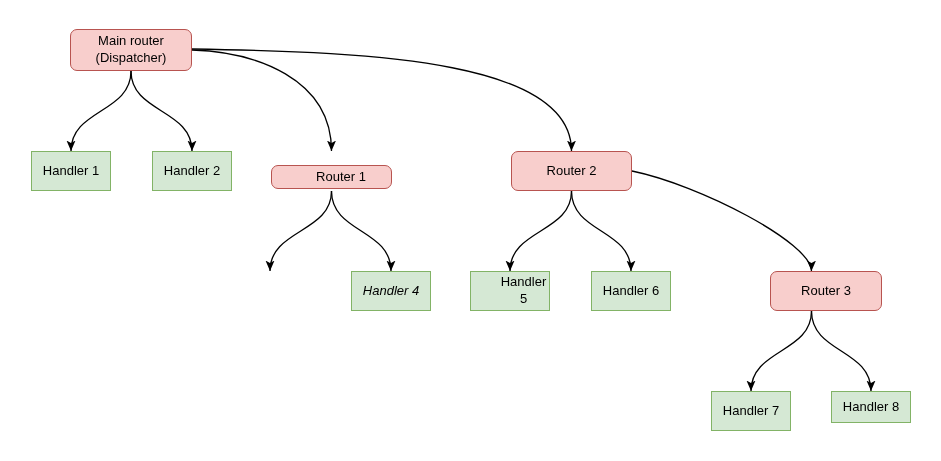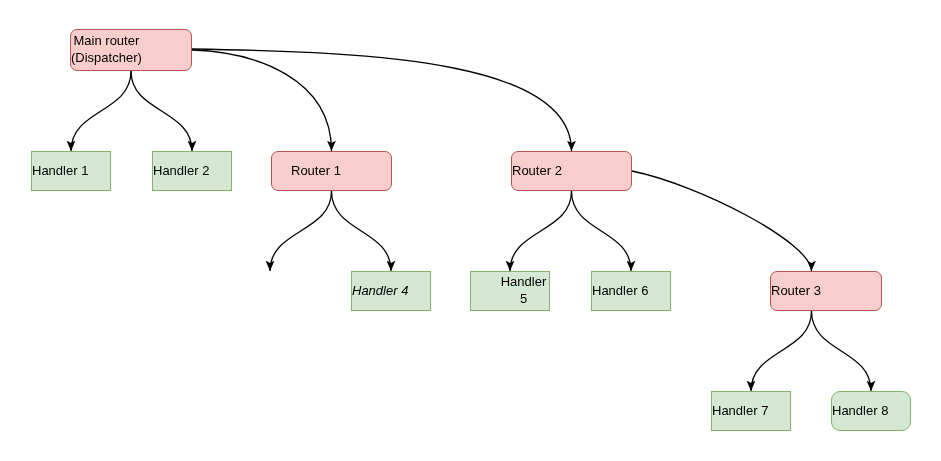--- a/index.html
+++ b/index.html
@@ -25,21 +25,21 @@
   #edges path.edge {
     fill: none;
     stroke: var(--edge-color, #000000);
     stroke-width: 1.3;
   }
   .node {
     position: absolute;
     box-sizing: border-box;
     display: flex;
     align-items: center;
-    justify-content: flex-start;
+    justify-content: center;
     text-align: center;
     font-size: 13px;
     line-height: 1.3;
     color: var(--text-color, #000000);
     white-space: pre-line;
   }
   .node.router {
     background: var(--router-fill, #f8cecc);
     border: 1.3px solid var(--router-stroke, #b85450);
     border-radius: 7px;
@@ -79,21 +79,21 @@
   </div>
 
   <div class="node handler" style="left:31px; top:151px; width:80px; height:40px;">
     <span>Handler 1</span>
   </div>
 
   <div class="node handler" style="left:152px; top:151px; width:80px; height:40px;">
     <span>Handler 2</span>
   </div>
 
-  <div class="node router" style="left:271px; top:151px; width:121px; height:40px;padding-left:19px;">
+  <div class="node router" style="left:271px; top:165px; width:121px; height:24px;padding-left:19px;">
     <span>Router 1</span>
   </div>
 
   <div class="node router" style="left:511px; top:151px; width:121px; height:40px;">
     <span>Router 2</span>
   </div>
 
 
   <div class="node handler" style="left:351px; top:271px; width:80px; height:40px;font-style:italic;">
     <span>Handler 4</span>
@@ -108,17 +108,17 @@
   </div>
 
   <div class="node router" style="left:770px; top:271px; width:112px; height:40px;">
     <span>Router 3</span>
   </div>
 
   <div class="node handler" style="left:711px; top:391px; width:80px; height:40px;">
     <span>Handler 7</span>
   </div>
 
-  <div class="node handler" style="left:831px; top:391px; width:80px; height:40px;border-radius:9px;">
+  <div class="node handler" style="left:831px; top:391px; width:80px; height:32px;">
     <span>Handler 8</span>
   </div>
 
 </div>
 
 </body></html>

